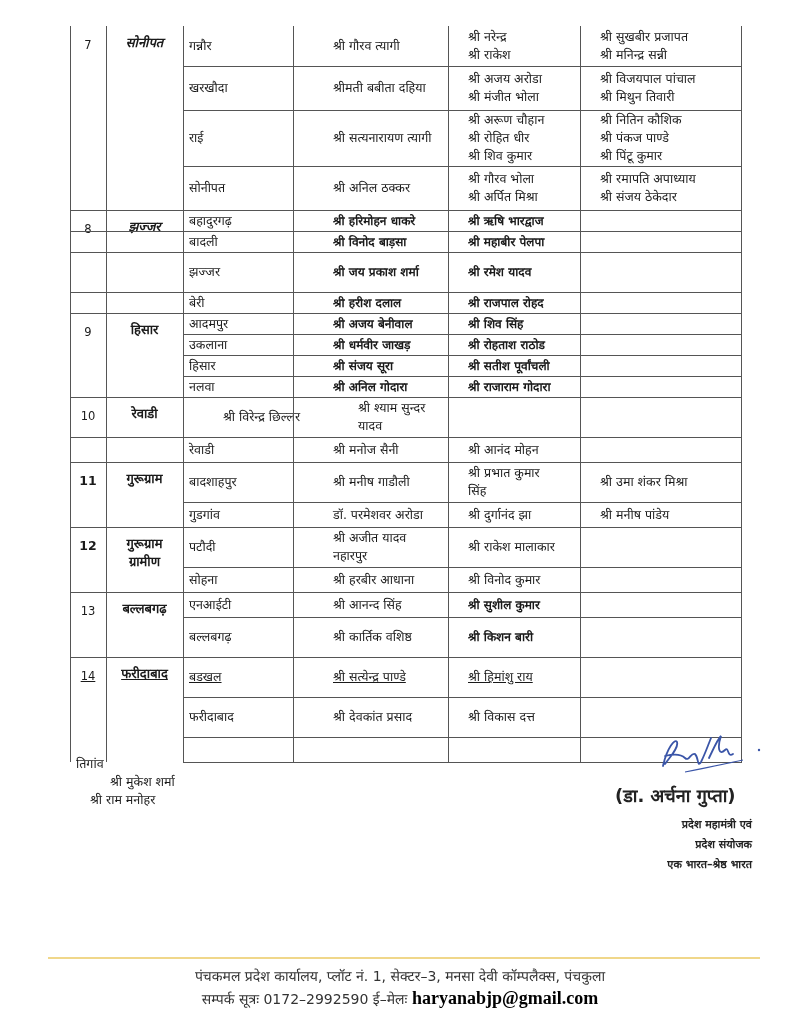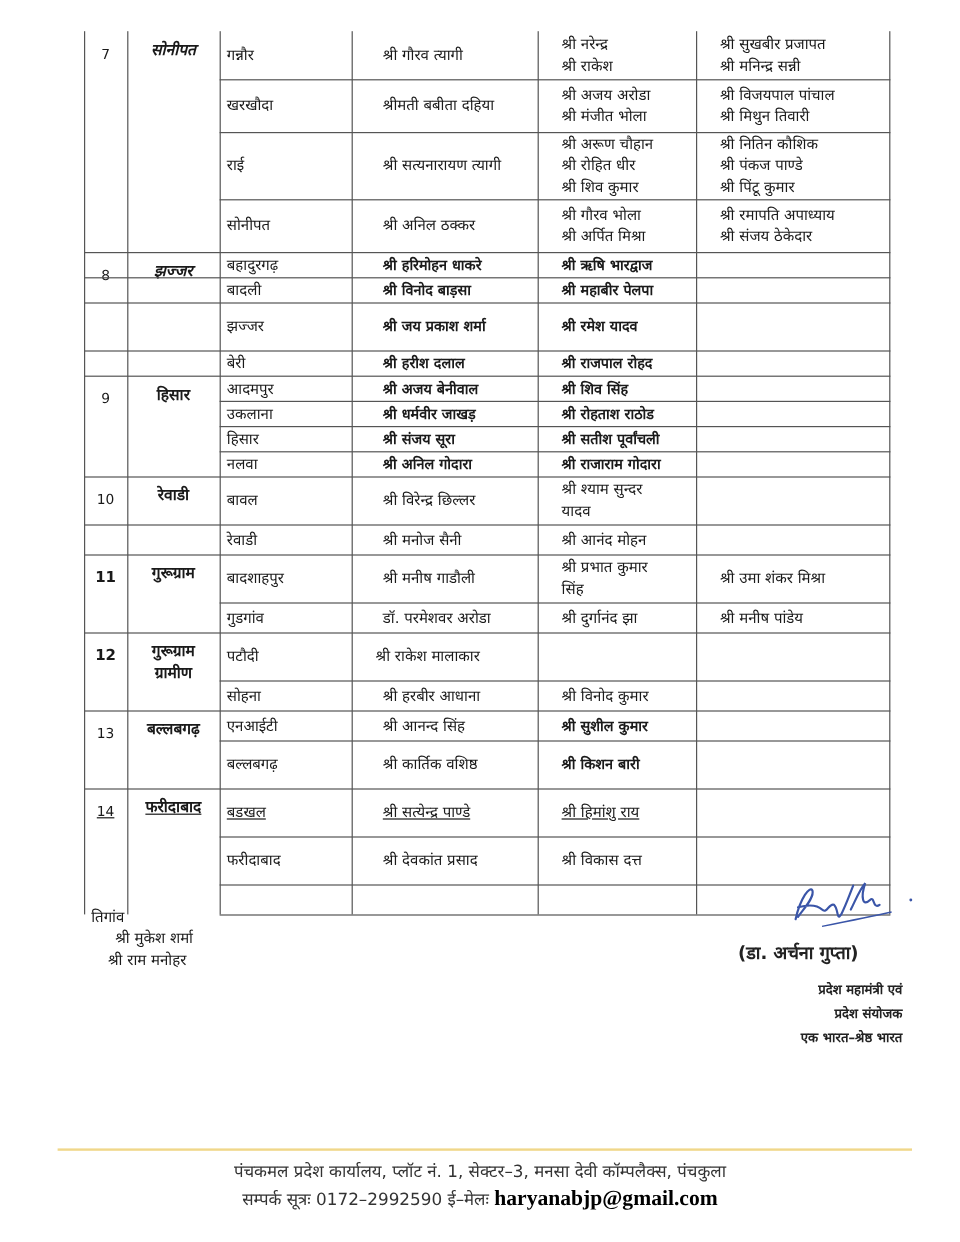--- a/index.html
+++ b/index.html
@@ -7,34 +7,34 @@
          font-family:"DejaVu Sans", "Liberation Sans", sans-serif; color:#1a1a1a; }
   .page { position:absolute; left:0; top:0; width:800px; height:1035px; }
 
   
   .tbl { position:absolute; left:70px; top:26px; width:672px; }
   .row { position:relative; display:flex; }
   .cell { box-sizing:border-box; font-size:12.5px; line-height:18px; padding:0 6px; display:flex; flex-direction:column; justify-content:center; }
   .c-num { width:36px; justify-content:flex-start; align-items:center; padding-top:10px; font-size:11.5px; }
   .c-dist { width:77px; justify-content:flex-start; align-items:center; padding-top:8px; text-align:center; font-size:13px; }
   .c-ac { width:110px; }
-  .c-p1 { width:155px; padding-left:26px; }
+  .c-p1 { width:155px; padding-left:40px; }
   .c-p2 { width:132px; padding-left:20px; }
   .c-p3 { width:162px; padding-left:20px; }
   .italic { font-style:italic; font-weight:bold; font-family:"DejaVu Serif", serif; }
   .bold { font-weight:bold; }
   .big { font-size:12px; font-weight:bold; }
   .num-bold { font-weight:bold; font-size:12.5px; }
 
   .vline { position:absolute; top:0; bottom:0; width:1px; background:#555; }
   .hline { position:absolute; height:1px; background:#555; left:0; right:0; }
 
   
   .sig { position:absolute; left:655px; top:728px; width:120px; height:50px; }
-  .sig-name { position:absolute; left:615px; top:783px; font-size:15px; font-weight:bold; color:#222; }
+  .sig-name { position:absolute; left:615px; top:783px; font-size:18px; font-weight:bold; color:#222; }
   .desg { position:absolute; right:48px; text-align:right; font-size:11px; font-weight:bold; color:#222; line-height:20px; }
   .desg1 { top:815px; }
   .desg2 { top:835px; }
   .desg3 { top:855px; }
 
   
   .rule { position:absolute; left:48px; right:40px; top:957px; height:1.5px; background:#f0d78a; }
   .foot1 { position:absolute; left:0; width:800px; top:966px; text-align:center; font-size:14px; color:#333; }
   .foot2 { position:absolute; left:0; width:800px; top:988px; text-align:center; font-size:14px; color:#333; }
   .foot2 .email { font-family:"Liberation Serif", serif; font-weight:bold; font-size:18px; color:#000000; }
@@ -261,23 +261,20 @@
         </div>
       </div>
       <div style="position: relative;">
         <div class="row" style="height: 40px; position: relative;">
           <div class="cell c-num">
             <span>10</span>
           </div>
           <div class="cell c-dist">
             <span class="bold">रेवाडी</span>
           </div>
-          <div class="cell c-ac">
-            <span>बावल</span>
-          </div>
           <div class="cell c-p1">
             <span>श्री विरेन्द्र छिल्लर</span>
           </div>
           <div class="cell c-p2">
             <span>श्री श्याम सुन्दर</span>
             <span>यादव</span>
           </div>
           <div class="cell c-p3"></div>
           <div class="hline" style="top: 0px;"></div>
         </div>
@@ -341,20 +338,23 @@
       <div style="position: relative;">
         <div class="row" style="height: 40px; position: relative;">
           <div class="cell c-num">
             <span class="num-bold">12</span>
           </div>
           <div class="cell c-dist">
             <span class="bold">गुरूग्राम ग्रामीण</span>
           </div>
           <div class="cell c-ac">
             <span>पटौदी</span>
+          </div>
+          <div class="cell c-p1">
+            <span>श्री अजीत यादव नहारपुर</span>
           </div>
           <div class="cell c-p2">
             <span>श्री राकेश मालाकार</span>
           </div>
           <div class="cell c-p3"></div>
           <div class="hline" style="top: 0px;"></div>
         </div>
         <div class="row" style="height: 25px; position: relative;">
           <div class="cell c-num"></div>
           <div class="cell c-dist"></div>

